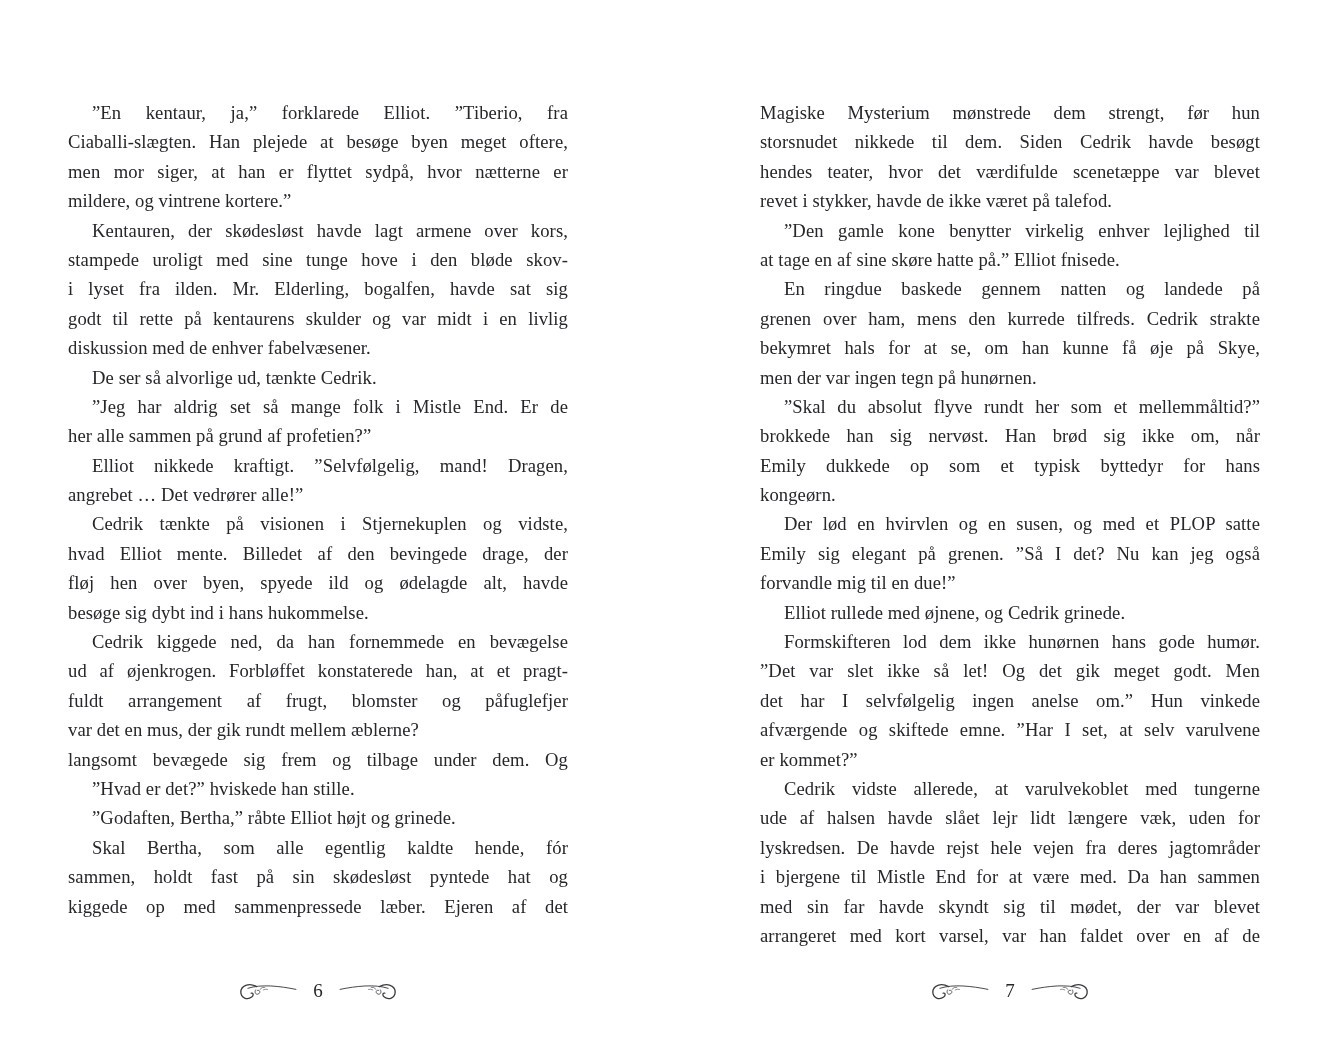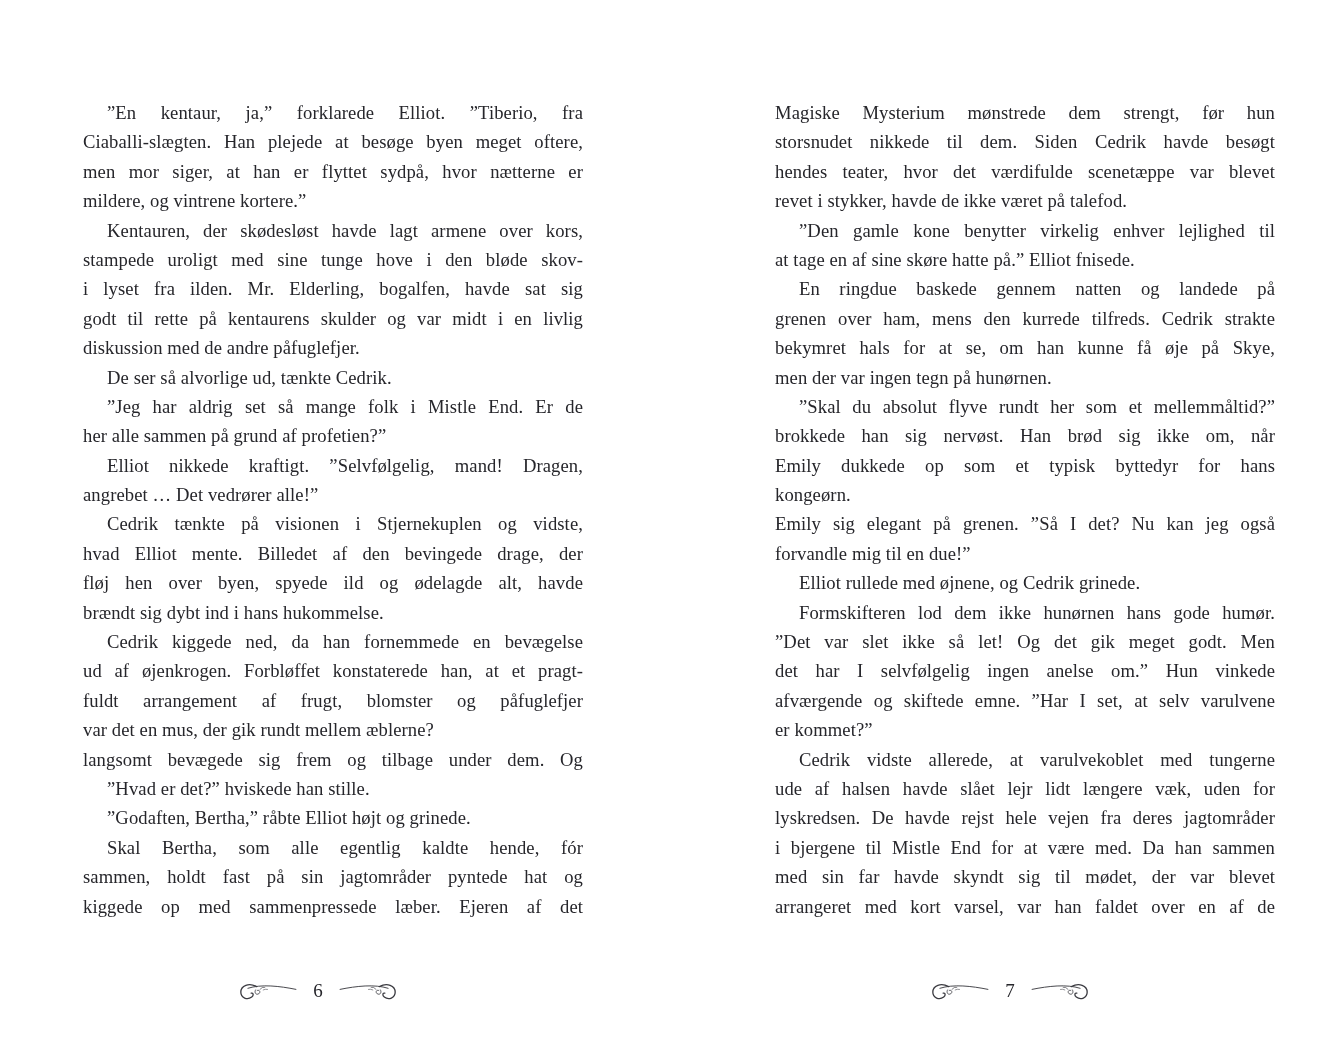--- a/index.html
+++ b/index.html
@@ -9,21 +9,20 @@
     height: 1041px;
     background: #ffffff;
     font-family: "Liberation Serif", "DejaVu Serif", serif;
     color: #26262b;
     overflow: hidden;
   }
   .text-block {
     position: absolute;
     top: 98px;
     width: 500px;
-    margin-left: 15px;
   }
   .text-block.left  { left: 68px; }
   .text-block.right { left: 760px; }
   .line {
     font-size: 18.6px;
     line-height: 29.4px;
     height: 29.4px;
     text-align: justify;
     text-align-last: justify;
     white-space: normal;
@@ -73,39 +72,39 @@
   <section>
     <div class="text-block left">
         <div class="line indent">”En kentaur, ja,” forklarede Elliot. ”Tiberio, fra</div>
         <div class="line">Ciaballi-slægten. Han plejede at besøge byen meget oftere,</div>
         <div class="line">men mor siger, at han er flyttet sydpå, hvor nætterne er</div>
         <div class="line last">mildere, og vintrene kortere.”</div>
         <div class="line indent">Kentauren, der skødesløst havde lagt armene over kors,</div>
         <div class="line">stampede uroligt med sine tunge hove i den bløde skov-</div>
         <div class="line">i lyset fra ilden. Mr. Elderling, bogalfen, havde sat sig</div>
         <div class="line">godt til rette på kentaurens skulder og var midt i en livlig</div>
-        <div class="line last">diskussion med de andre påfuglefjer.</div>
+        <div class="line last">diskussion med de enhver fabelvæsener.</div>
         <div class="line indent last">De ser så alvorlige ud, tænkte Cedrik.</div>
         <div class="line indent">”Jeg har aldrig set så mange folk i Mistle End. Er de</div>
         <div class="line last">her alle sammen på grund af profetien?”</div>
         <div class="line indent">Elliot nikkede kraftigt. ”Selvfølgelig, mand! Dragen,</div>
         <div class="line last">angrebet … Det vedrører alle!”</div>
         <div class="line indent">Cedrik tænkte på visionen i Stjernekuplen og vidste,</div>
         <div class="line">hvad Elliot mente. Billedet af den bevingede drage, der</div>
         <div class="line">fløj hen over byen, spyede ild og ødelagde alt, havde</div>
-        <div class="line last">brændt sig dybt ind i hans hukommelse.</div>
+        <div class="line last">besøge sig dybt ind i hans hukommelse.</div>
         <div class="line indent">Cedrik kiggede ned, da han fornemmede en bevægelse</div>
         <div class="line">ud af øjenkrogen. Forbløffet konstaterede han, at et pragt-</div>
         <div class="line">fuldt arrangement af frugt, blomster og påfuglefjer</div>
         <div class="line last">var det en mus, der gik rundt mellem æblerne?</div>
         <div class="line">langsomt bevægede sig frem og tilbage under dem. Og</div>
         <div class="line indent last">”Hvad er det?” hviskede han stille.</div>
         <div class="line indent last">”Godaften, Bertha,” råbte Elliot højt og grinede.</div>
         <div class="line indent">Skal Bertha, som alle egentlig kaldte hende, fór</div>
-        <div class="line">sammen, holdt fast på sin jagtområder pyntede hat og</div>
+        <div class="line">sammen, holdt fast på sin skødesløst pyntede hat og</div>
         <div class="line">kiggede op med sammenpressede læber. Ejeren af det</div>
       </div>
     <footer class="pagefoot left">
       <svg class="orn">
           <use href="#flourish"></use>
         </svg>
       <span class="pagenum">6</span>
       <svg class="orn flip">
           <use href="#flourish"></use>
         </svg>
@@ -121,20 +120,21 @@
         <div class="line indent">”Den gamle kone benytter virkelig enhver lejlighed til</div>
         <div class="line last">at tage en af sine skøre hatte på.” Elliot fnisede.</div>
         <div class="line indent">En ringdue baskede gennem natten og landede på</div>
         <div class="line">grenen over ham, mens den kurrede tilfreds. Cedrik strakte</div>
         <div class="line">bekymret hals for at se, om han kunne få øje på Skye,</div>
         <div class="line last">men der var ingen tegn på hunørnen.</div>
         <div class="line indent">”Skal du absolut flyve rundt her som et mellemmåltid?”</div>
         <div class="line">brokkede han sig nervøst. Han brød sig ikke om, når</div>
         <div class="line">Emily dukkede op som et typisk byttedyr for hans</div>
         <div class="line last">kongeørn.</div>
+        <div class="line indent">Der lød en hvirvlen og en susen, og med et PLOP satte</div>
         <div class="line">Emily sig elegant på grenen. ”Så I det? Nu kan jeg også</div>
         <div class="line last">forvandle mig til en due!”</div>
         <div class="line indent last">Elliot rullede med øjnene, og Cedrik grinede.</div>
         <div class="line indent">Formskifteren lod dem ikke hunørnen hans gode humør.</div>
         <div class="line">”Det var slet ikke så let! Og det gik meget godt. Men</div>
         <div class="line">det har I selvfølgelig ingen anelse om.” Hun vinkede</div>
         <div class="line">afværgende og skiftede emne. ”Har I set, at selv varulvene</div>
         <div class="line last">er kommet?”</div>
         <div class="line indent">Cedrik vidste allerede, at varulvekoblet med tungerne</div>
         <div class="line">ude af halsen havde slået lejr lidt længere væk, uden for</div>

